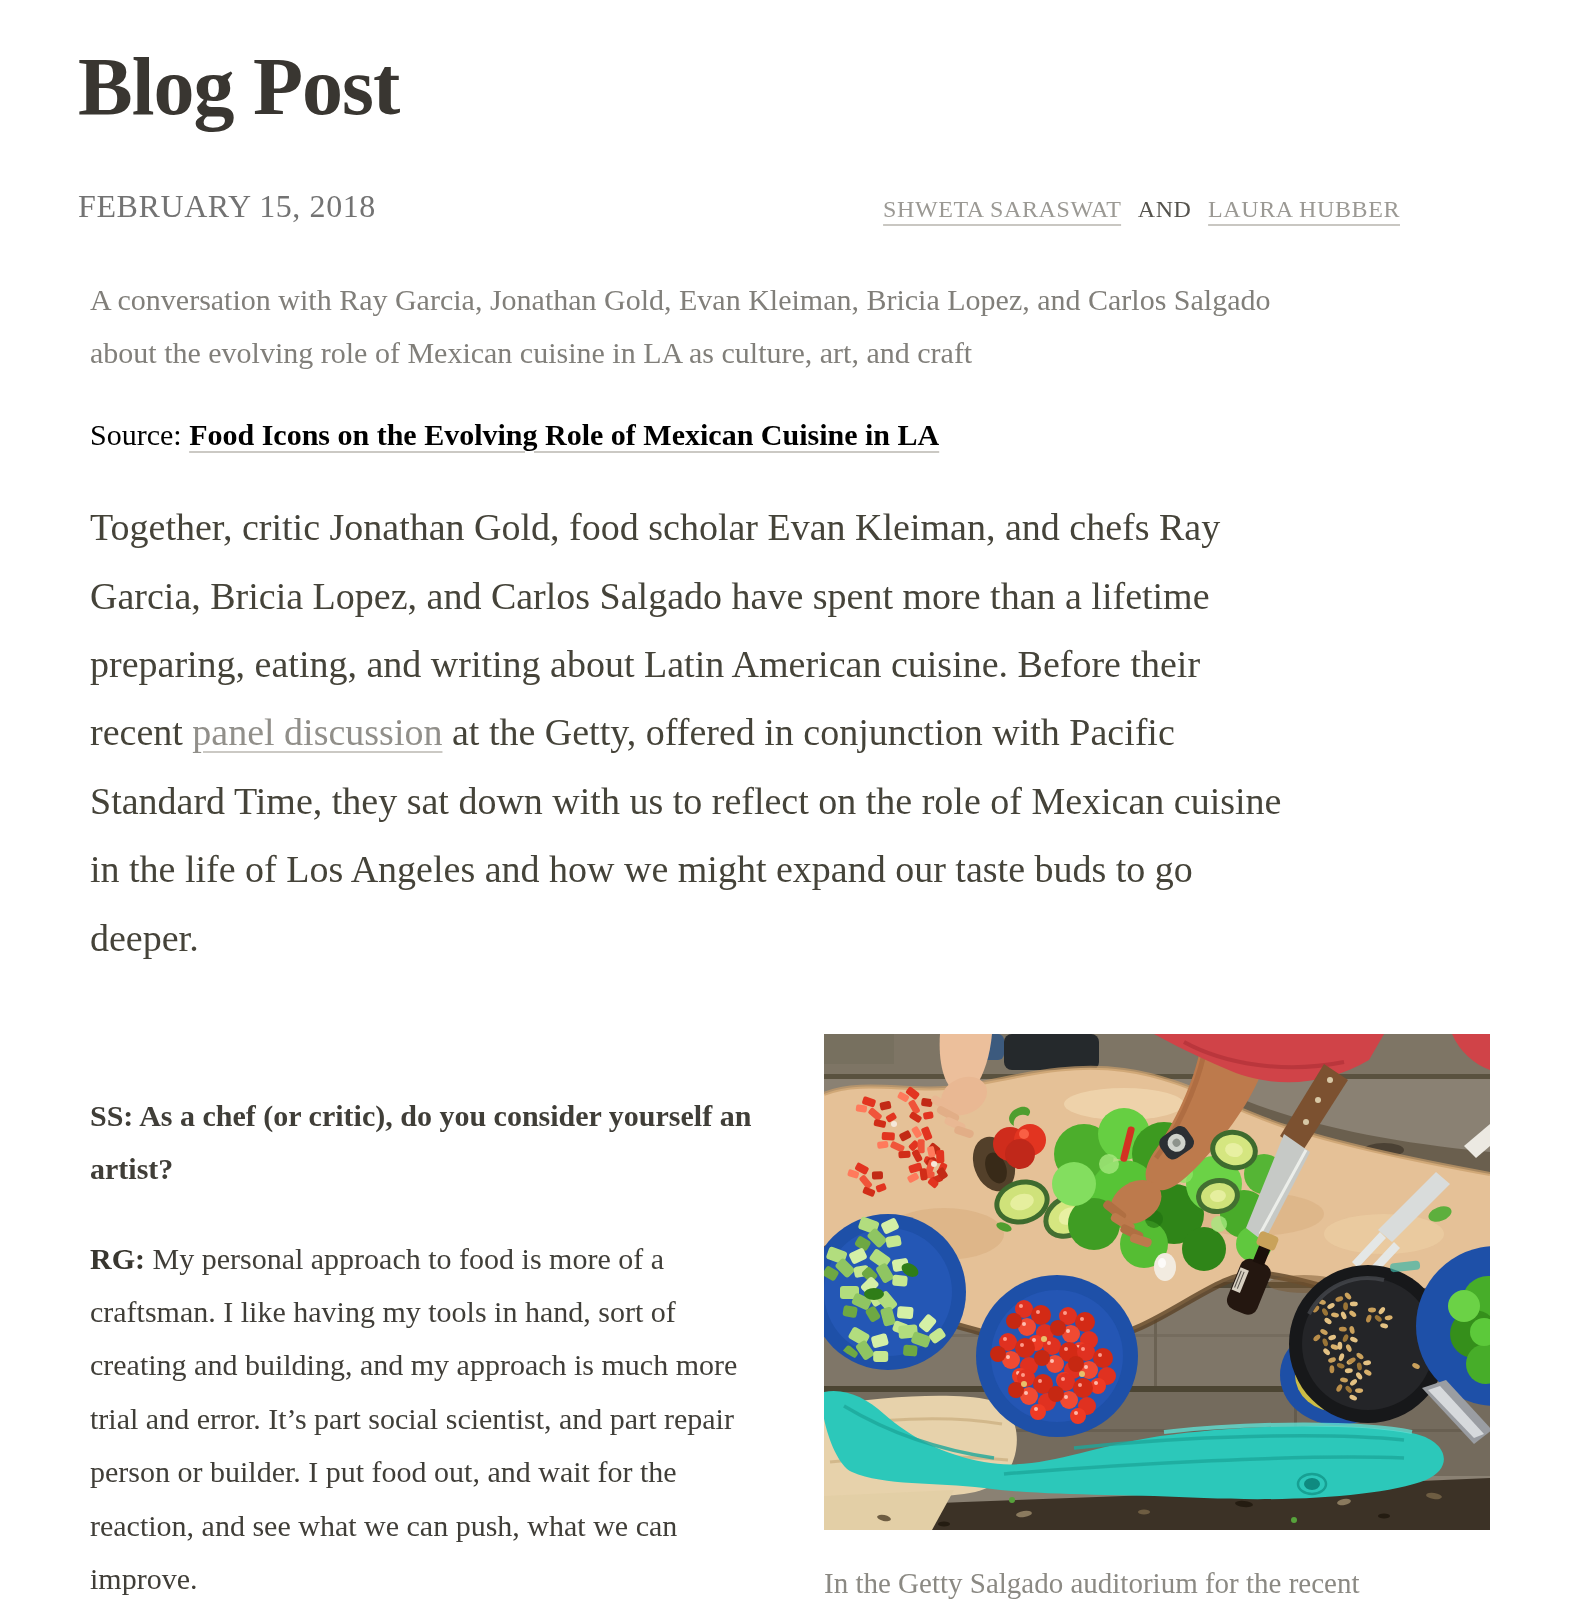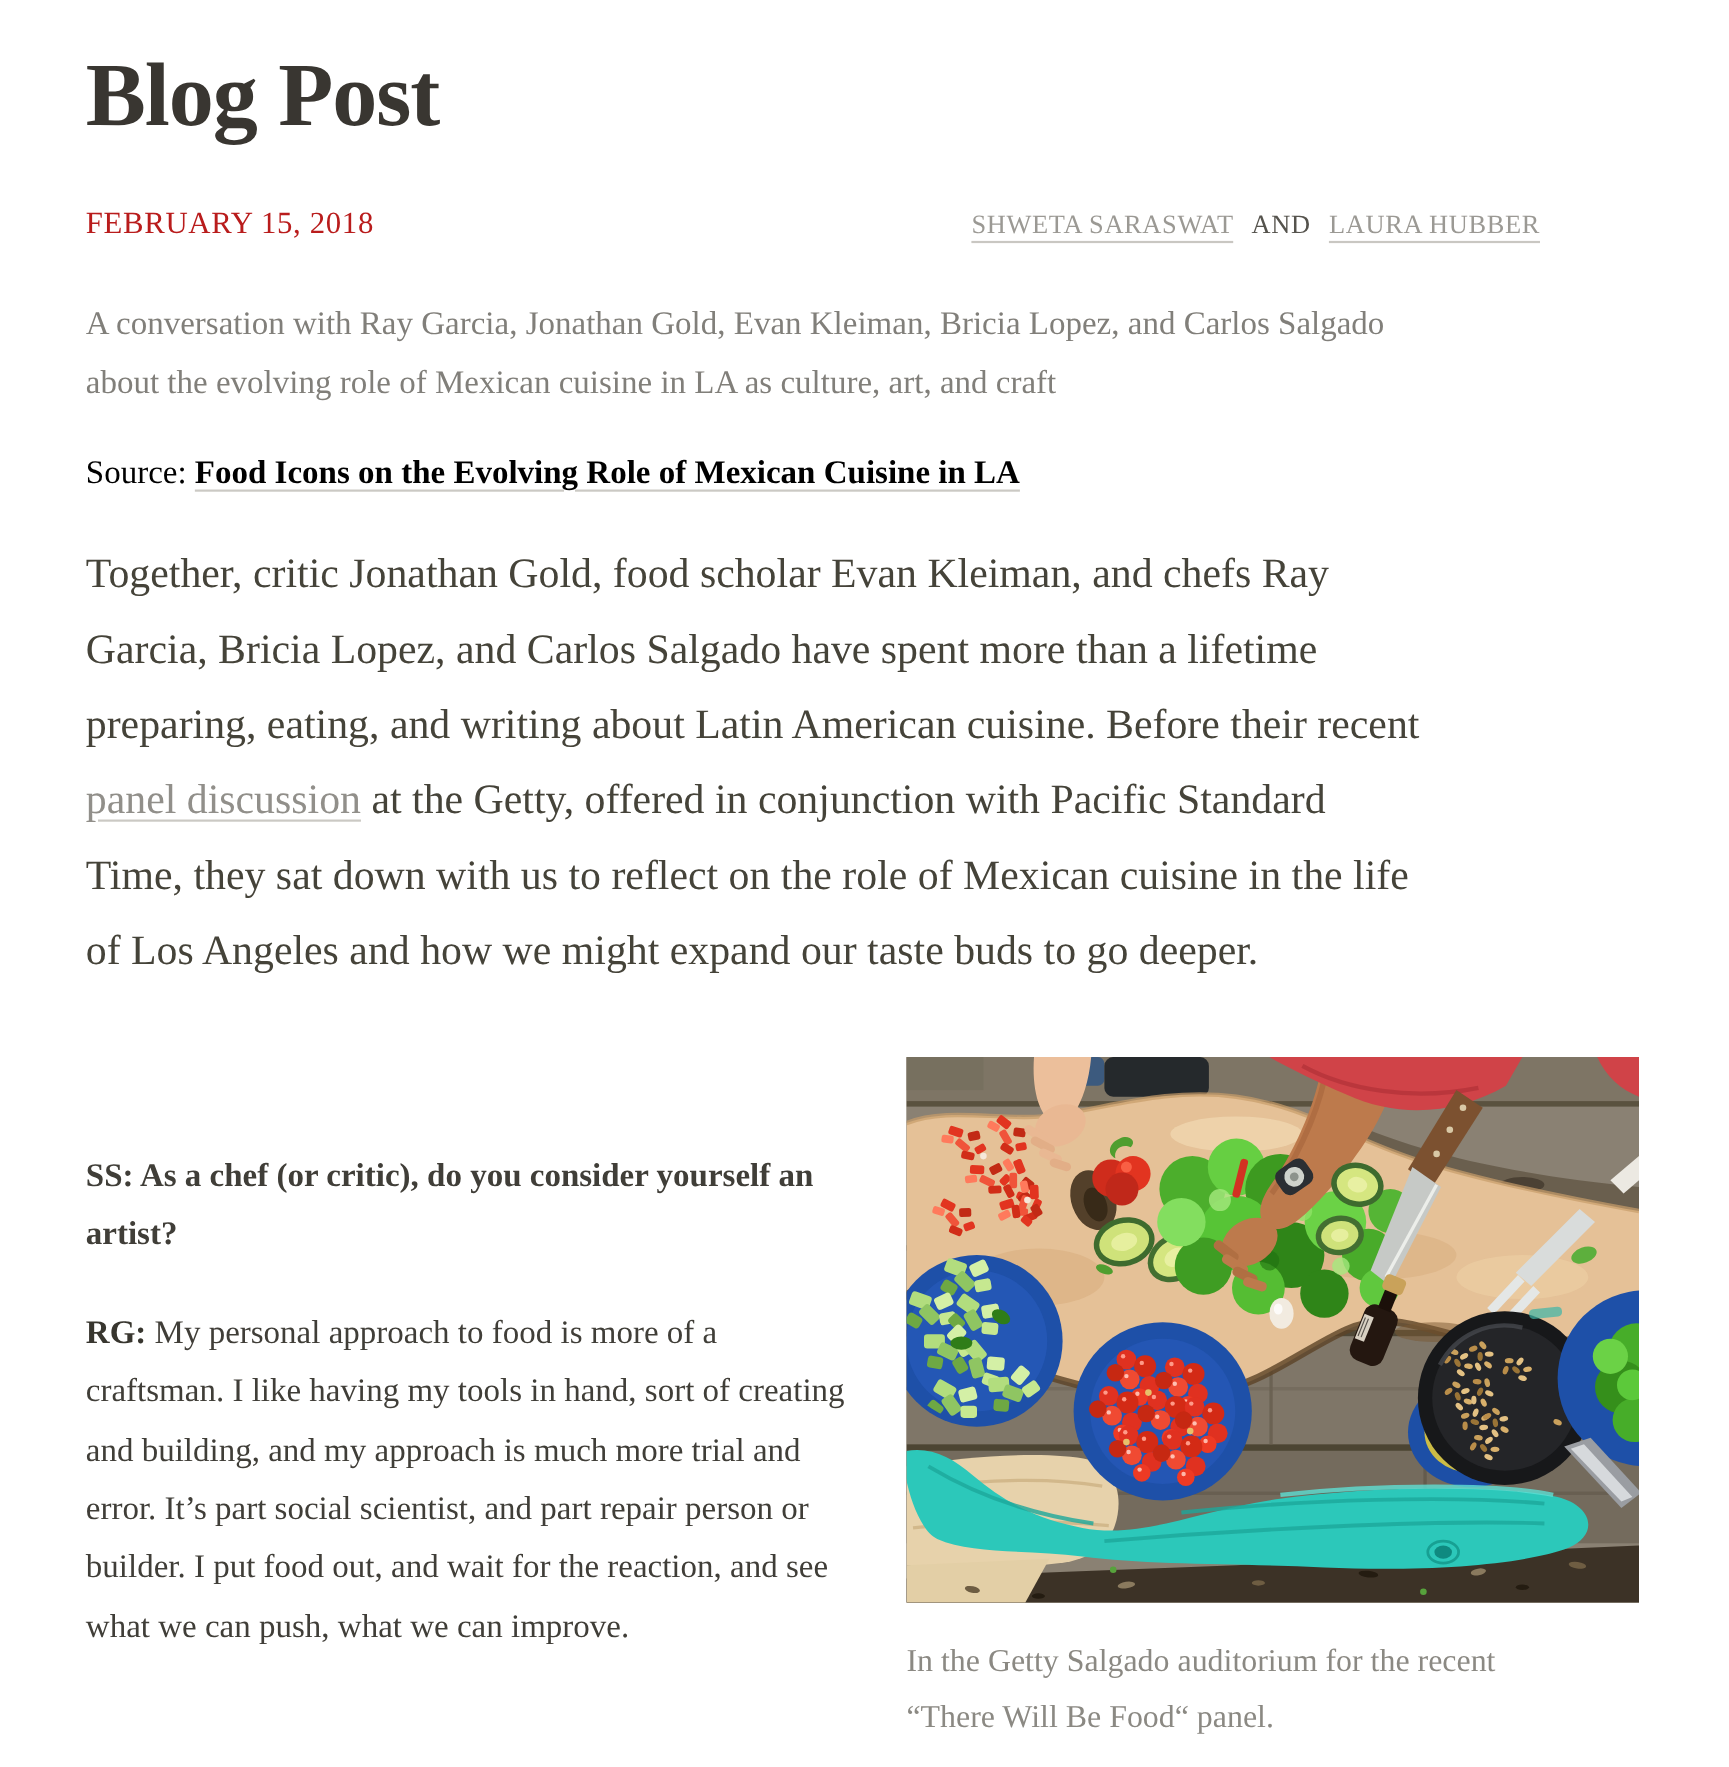--- a/index.html
+++ b/index.html
@@ -2,26 +2,26 @@
 <html><head>
 <meta charset="utf-8">
 <style>
   html,body{margin:0;padding:0;background:#ffffff;}
   body{font-family:"Liberation Serif","DejaVu Serif",serif;color:#45433d;}
   .container{width:1384px;box-sizing:border-box;padding:0 82px 66px 78px;}
 
   .post-title{font-size:82px;font-weight:700;color:#393631;margin:44px 0 0 0;line-height:1.05;letter-spacing:-1px;}
 
   .meta-row{margin-top:58px;width:1322px;display:flex;justify-content:space-between;align-items:baseline;}
-  .post-date{font-size:28px;color:#b91c1c;letter-spacing:.6px;}
+  .post-date{font-size:32px;color:#737373;letter-spacing:.6px;}
   .byline{font-size:24px;letter-spacing:.6px;margin-left:20px;}
   .byline a{color:#9b9994;text-decoration:underline;text-decoration-color:#c9c7c2;text-decoration-thickness:2px;text-underline-offset:7px;cursor:pointer;}
   .byline .and{color:#55534d;margin:0 10px;}
 
-  p{margin:0;}
+  p{margin:12px;}
   .intro{margin-top:48px;max-width:1305px;font-size:30px;line-height:1.78;color:#817f7a;}
   .source-line{margin-top:28px;font-size:30px;line-height:1.78;}
   .source-label{color:#000000;}
   .source-line a{color:#000000;text-decoration:underline;text-decoration-color:#cbc9c4;text-decoration-thickness:2px;text-underline-offset:6px;cursor:pointer;font-weight:bold;}
   .lead{margin-top:32px;max-width:1305px;font-size:38px;line-height:1.8;color:#454339;}
   .lead a{color:#918f8a;text-decoration:underline;text-decoration-color:#cbc9c4;text-decoration-thickness:2px;text-underline-offset:6px;cursor:pointer;}
 
   .cols{display:flex;margin-top:62px;align-items:center;}
   .qa-col{flex:0 0 700px;margin-right:46px;}
   .qa-col p{font-size:30px;line-height:1.78;color:#403e38;}

